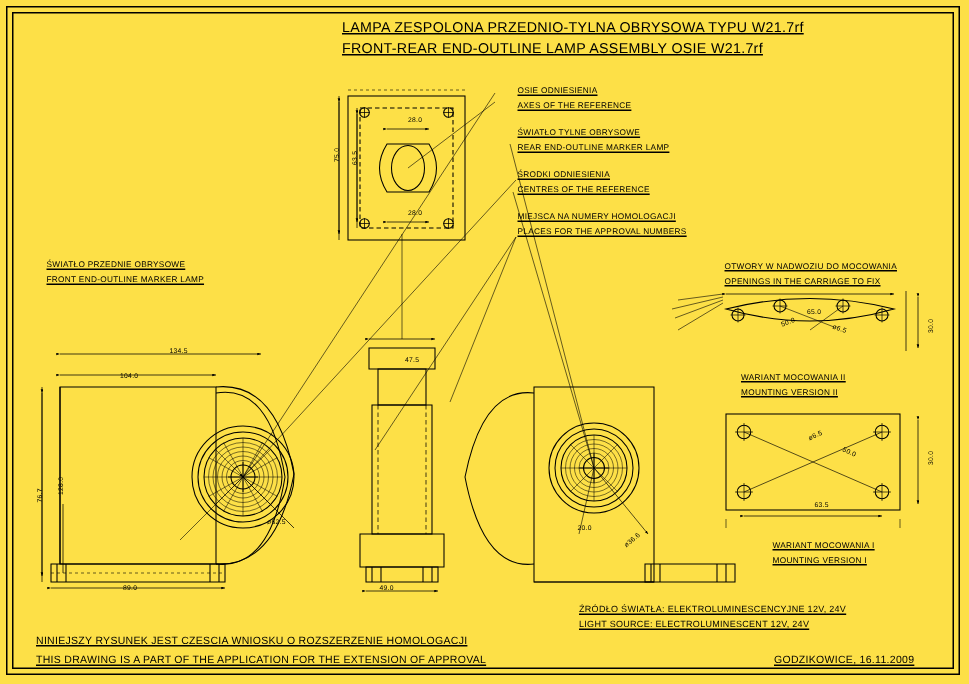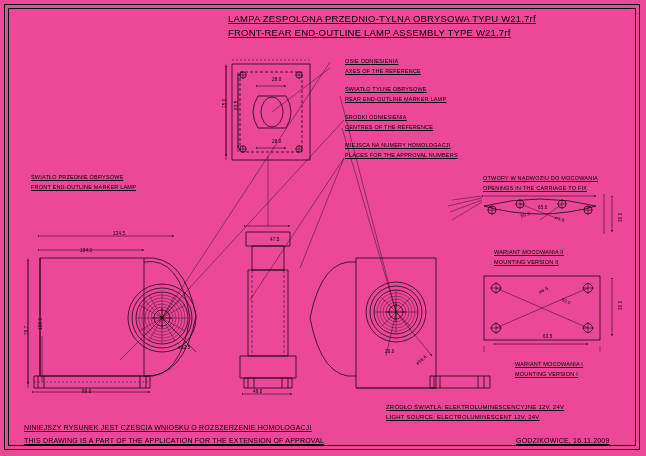--- a/index.html
+++ b/index.html
@@ -1,37 +1,37 @@
 <!DOCTYPE html>
 <html><head>
 <meta charset="utf-8">
 <style>
   html,body{margin:0;padding:0;background:#ffffff;}
   body{width:646px;height:456px;overflow:hidden;font-family:"Liberation Sans",sans-serif;}
-  #sheet{position:relative;width:646px;height:456px;background:#ec4899;}
+  #sheet{position:relative;width:646px;height:456px;background:#fde047;}
   .frame{position:absolute;left:4px;top:4px;width:636px;height:446px;border:1px solid #000;box-sizing:border-box;}
   .frame2{position:absolute;left:8px;top:8px;width:628px;height:438px;border:1px solid #000;box-sizing:border-box;}
   .txt{position:absolute;white-space:pre;font-family:"Liberation Sans",sans-serif;color:#000;letter-spacing:.2px;}
   .t7{font-size:7px;}
   .t6{font-size:6px;}
   .t55{font-size:5.5px;}
   .t45{font-size:4.5px;}
   .t9{font-size:9.5px;}
   .u{text-decoration:underline;}
   svg{position:absolute;left:0;top:0;width:646px;height:456px;overflow:visible;}
 </style>
 </head>
 <body>
 
 <div id="sheet">
   <div class="frame"></div>
   <div class="frame2"></div>
 
   <div class="txt t9 u" style="left:228px;top:13px;">LAMPA ZESPOLONA PRZEDNIO-TYLNA OBRYSOWA TYPU W21.7rf</div>
-  <div class="txt t9 u" style="left:228px;top:27px;">FRONT-REAR END-OUTLINE LAMP ASSEMBLY TYPE W21.7rf</div>
+  <div class="txt t9 u" style="left:228px;top:27px;">FRONT-REAR END-OUTLINE LAMP ASSEMBLY OSIE W21.7rf</div>
 
   <div class="txt t55 u" style="left:345px;top:58px;">OSIE ODNIESIENIA</div>
   <div class="txt t55 u" style="left:345px;top:68px;">AXES OF THE REFERENCE</div>
 
   <div class="txt t55 u" style="left:345px;top:86px;">ŚWIATŁO TYLNE OBRYSOWE</div>
   <div class="txt t55 u" style="left:345px;top:96px;">REAR END-OUTLINE MARKER LAMP</div>
 
   <div class="txt t55 u" style="left:345px;top:114px;">ŚRODKI ODNIESIENIA</div>
   <div class="txt t55 u" style="left:345px;top:124px;">CENTRES OF THE REFERENCE</div>
 

